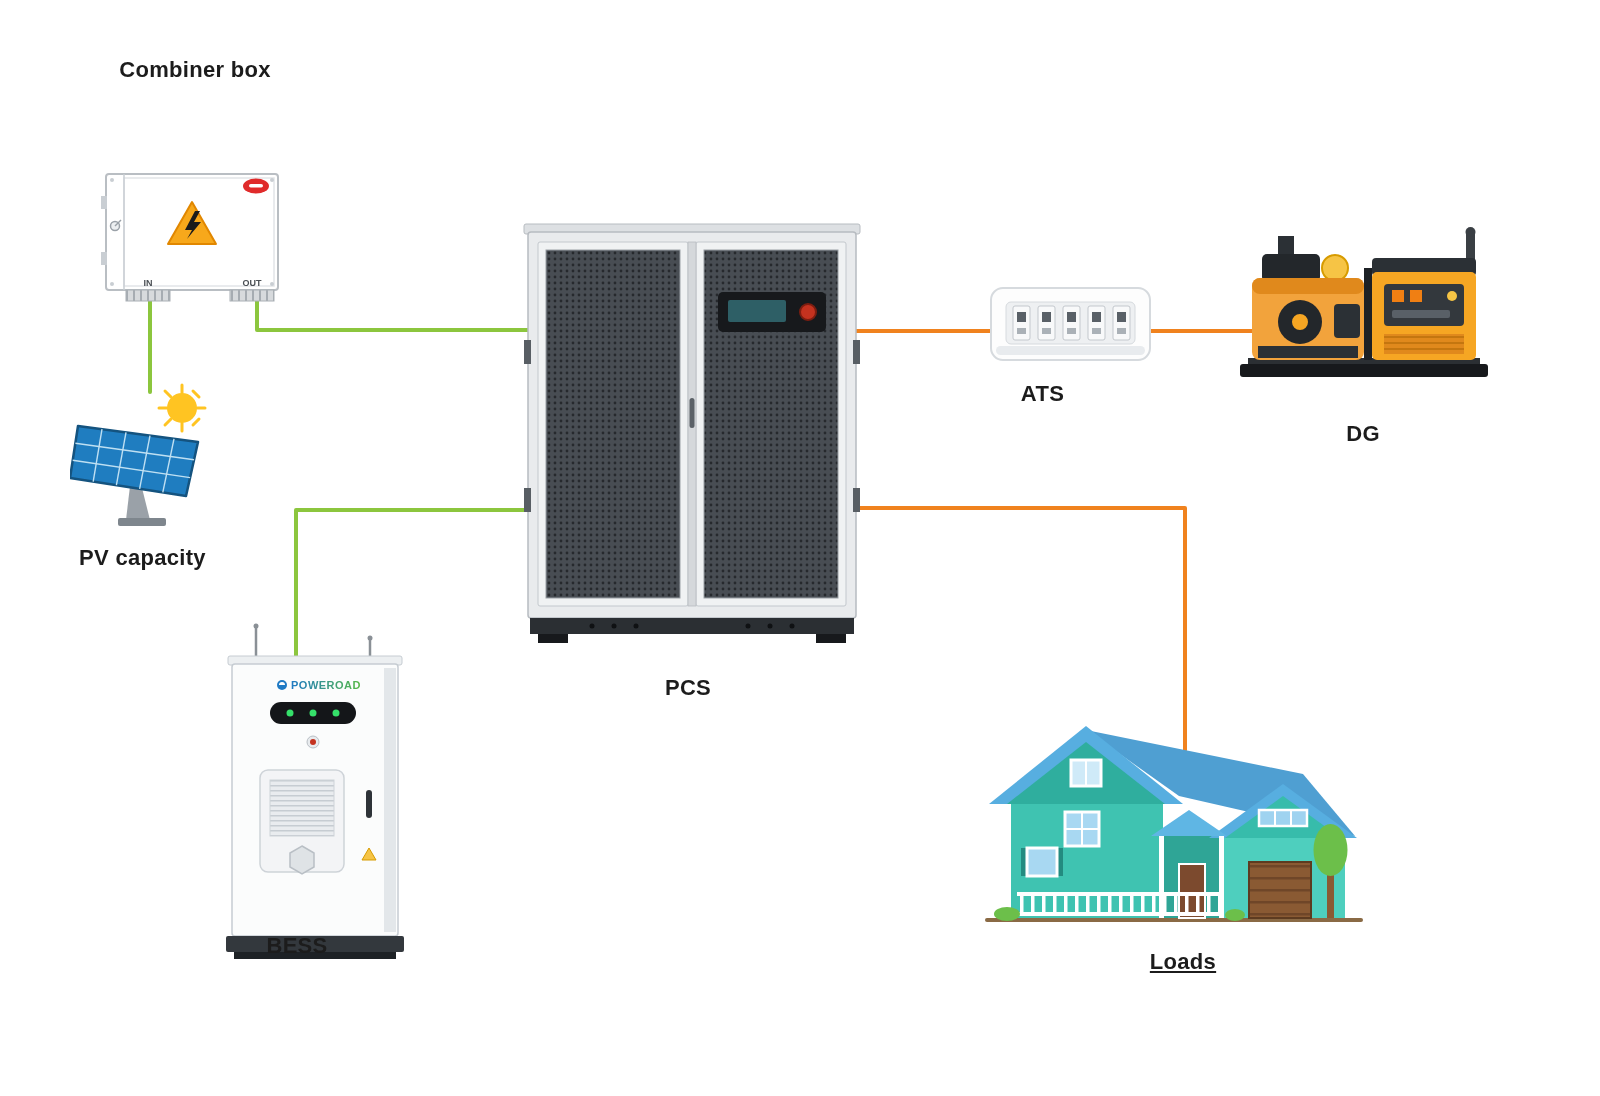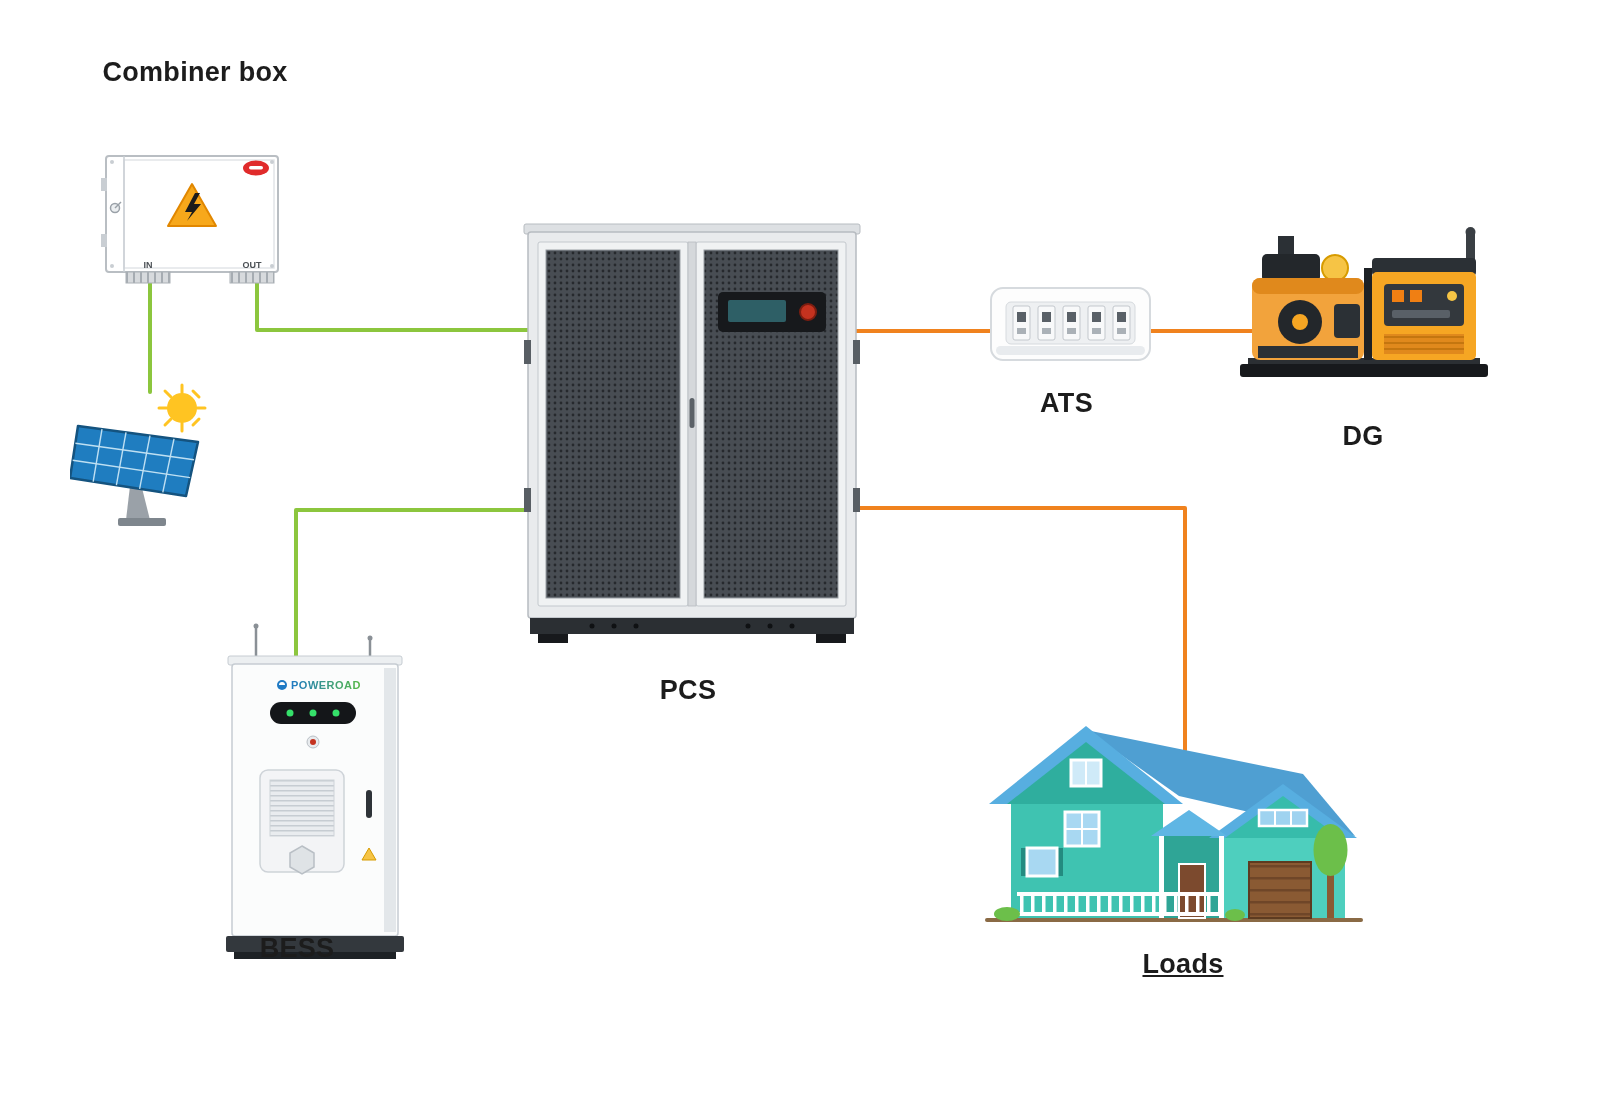--- a/index.html
+++ b/index.html
@@ -5,21 +5,21 @@
   * { margin:0; padding:0; box-sizing:border-box; }
   html, body { width:1600px; height:1096px; }
   body { font-family:"Liberation Sans", sans-serif; background:#ffffff; }
   .canvas { position:relative; width:1600px; height:1096px; background:#ffffff; overflow:hidden; }
   .wires { position:absolute; left:0; top:0; pointer-events:none; }
   .node { position:absolute; }
   .node svg { display:block; }
   .node-label {
     position:absolute;
     font-weight:700;
-    font-size:27px;
+    font-size:22px;
     line-height:1.25;
     color:#1c1c1c;
     text-align:center;
     letter-spacing:.3px;
   }
   svg text { font-family:"Liberation Sans", sans-serif; }
 </style>
 </head>
 <body>
 
@@ -29,21 +29,21 @@
     <path d="M150 280 L150 392" fill="none" stroke="#8cc63e" stroke-width="4" stroke-linecap="round" stroke-linejoin="round"></path>
     <path d="M257 280 L257 330 L532 330" fill="none" stroke="#8cc63e" stroke-width="4" stroke-linecap="round" stroke-linejoin="round"></path>
     <path d="M296 662 L296 510 L532 510" fill="none" stroke="#8cc63e" stroke-width="4" stroke-linecap="round" stroke-linejoin="round"></path>
     <path d="M856 331 L994 331" fill="none" stroke="#f0821e" stroke-width="4" stroke-linecap="round"></path>
     <path d="M1150 331 L1256 331" fill="none" stroke="#f0821e" stroke-width="4" stroke-linecap="round"></path>
     <path d="M856 508 L1185 508 L1185 750" fill="none" stroke="#f0821e" stroke-width="4" stroke-linecap="round" stroke-linejoin="round"></path>
   </svg>
 
   <div class="node-label" style="left:95px; top:56px; width:200px;">Combiner box</div>
 
-  <div class="node" style="left:100px; top:146px;text-decoration:underline;">
+  <div class="node" style="left:100px; top:164px;text-decoration:underline;">
     <svg width="185" height="142" viewBox="0 0 185 142">
       <defs>
         <pattern id="term" width="7" height="11" patternUnits="userSpaceOnUse">
           <rect width="7" height="11" fill="#d7dadd"></rect>
           <rect x="5.2" width="1.6" height="11" fill="#9aa1a8"></rect>
         </pattern>
       </defs>
 
       <rect x="6" y="10" width="172" height="116" rx="3" fill="#ffffff" stroke="#b9bec3" stroke-width="2"></rect>
       <rect x="24" y="14" width="150" height="108" fill="none" stroke="#e2e5e8" stroke-width="1.5"></rect>
@@ -101,20 +101,21 @@
           <line x1="56" y1="50.4" x2="46.4" y2="103.2"></line>
           <line x1="80" y1="53.6" x2="69.6" y2="106.8"></line>
           <line x1="104" y1="56.8" x2="92.8" y2="110.4"></line>
           <line x1="5.4" y1="61.2" x2="124" y2="77.8"></line>
           <line x1="2.7" y1="78.3" x2="120.1" y2="95.6"></line>
         </g>
       </g>
     </svg>
   </div>
 
+  <div class="node-label" style="left:35px; top:544px; width:215px;">PV capacity</div>
 
   <div class="node" style="left:220px; top:622px;">
     <svg width="190" height="345" viewBox="0 0 190 345">
       <defs>
         <linearGradient id="pr-grad" x1="0" y1="0" x2="1" y2="0">
           <stop offset="0" stop-color="#1f7ac4"></stop>
             <stop offset="1" stop-color="#58b947"></stop>
         </linearGradient>
         <pattern id="bess-grille" width="6" height="5" patternUnits="userSpaceOnUse">
           <rect width="6" height="5" fill="#e9ecef"></rect>
@@ -240,21 +241,21 @@
           </g>
         <g>
             <rect x="125" y="30" width="17" height="34" rx="2" fill="#f8f9fa" stroke="#c3c8cd"></rect>
             <rect x="129" y="36" width="9" height="10" fill="#596067"></rect>
             <rect x="129" y="52" width="9" height="6" fill="#aab1b7"></rect>
           </g>
       </g>
     </svg>
   </div>
 
-  <div class="node-label" style="left:999px; top:380px; width:135px;margin-top:7px;">ATS</div>
+  <div class="node-label" style="left:975px; top:380px; width:135px;">ATS</div>
 
   <div class="node" style="left:1238px; top:218px;">
     <svg width="252" height="172" viewBox="0 0 252 172">
       <defs>
         <pattern id="dg-vents" width="8" height="6" patternUnits="userSpaceOnUse">
           <rect width="8" height="6" fill="#e0891c"></rect>
           <rect y="4" width="8" height="2" fill="#c4760f"></rect>
         </pattern>
       </defs>
 

